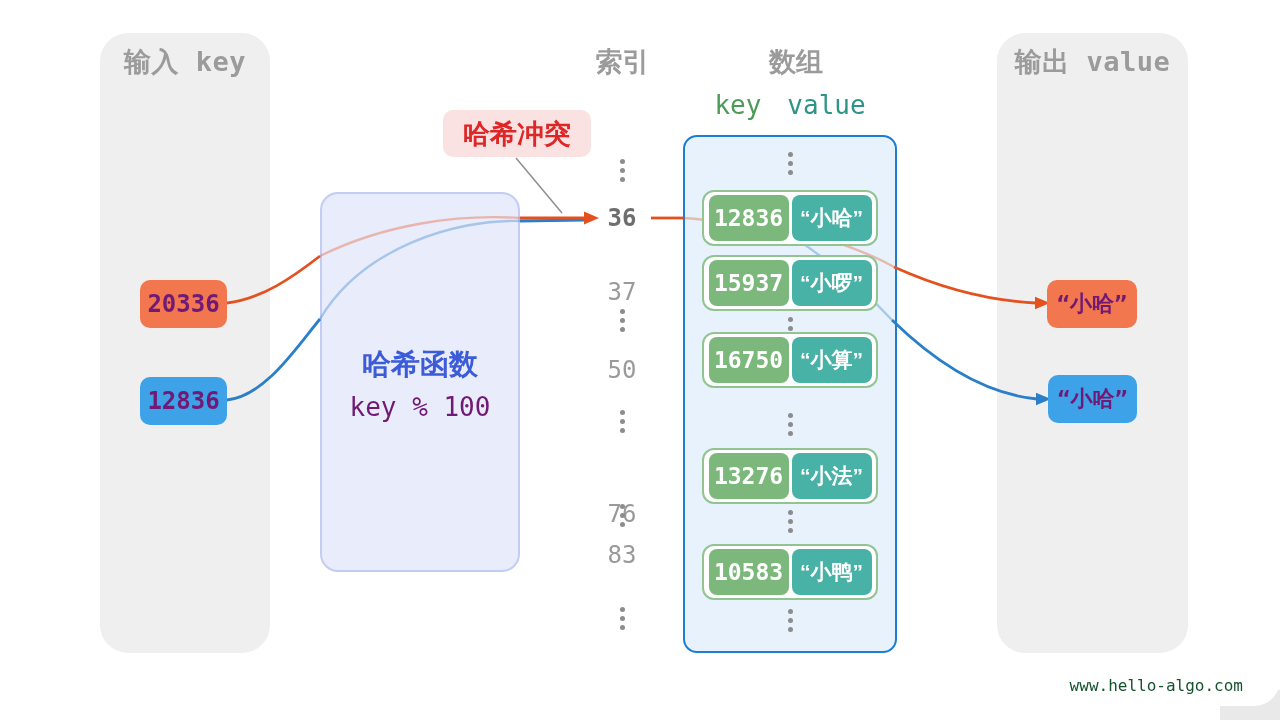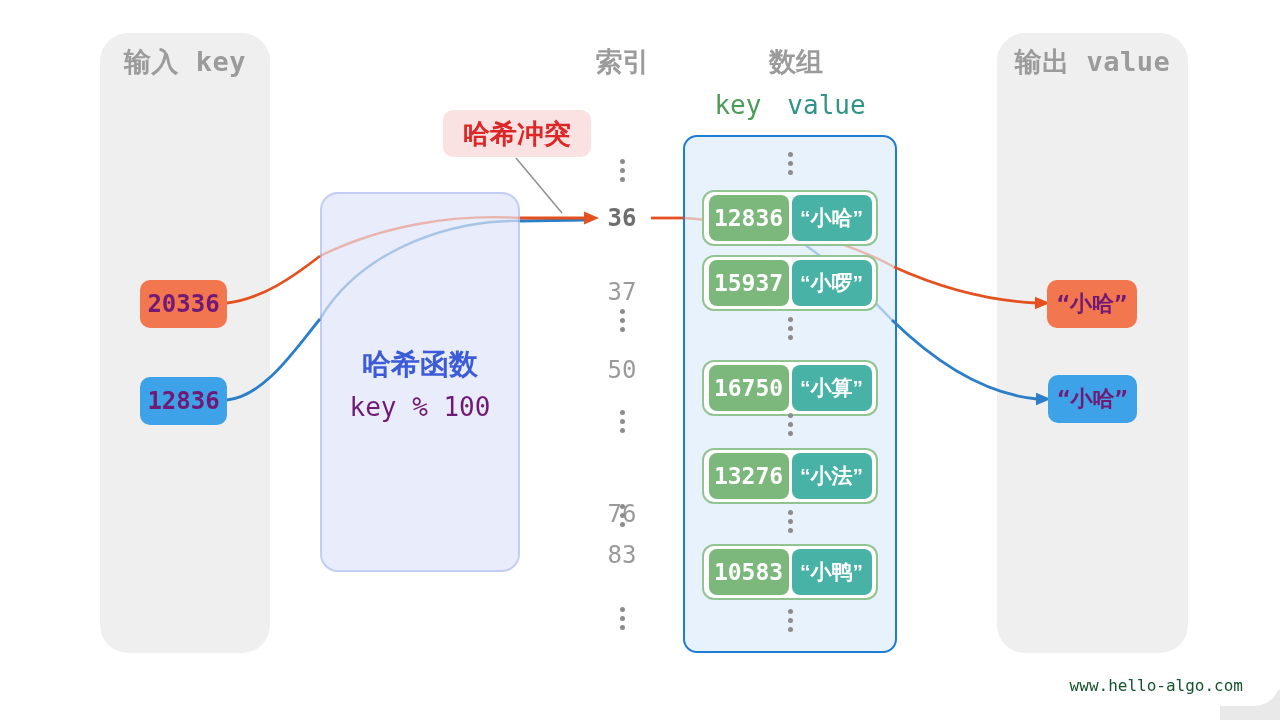--- a/index.html
+++ b/index.html
@@ -200,21 +200,21 @@
   </div>
   <div class="abs layer-fg bucket" style="left:702px;top:255px;">
     <div class="cell key">15937</div>
     <div class="cell val">“小啰”</div>
   </div>
   <div class="abs layer-fg vdots wide" style="left:683px;top:317px;">
       <i></i>
       <i></i>
       <i></i>
     </div>
-  <div class="abs layer-fg bucket" style="left:702px;top:360px;">
+  <div class="abs layer-fg bucket" style="left:702px;top:332px;">
     <div class="cell key">16750</div>
     <div class="cell val">“小算”</div>
   </div>
   <div class="abs layer-fg vdots wide" style="left:683px;top:413px;">
       <i></i>
       <i></i>
       <i></i>
     </div>
   <div class="abs layer-fg bucket" style="left:702px;top:448px;">
     <div class="cell key">13276</div>

